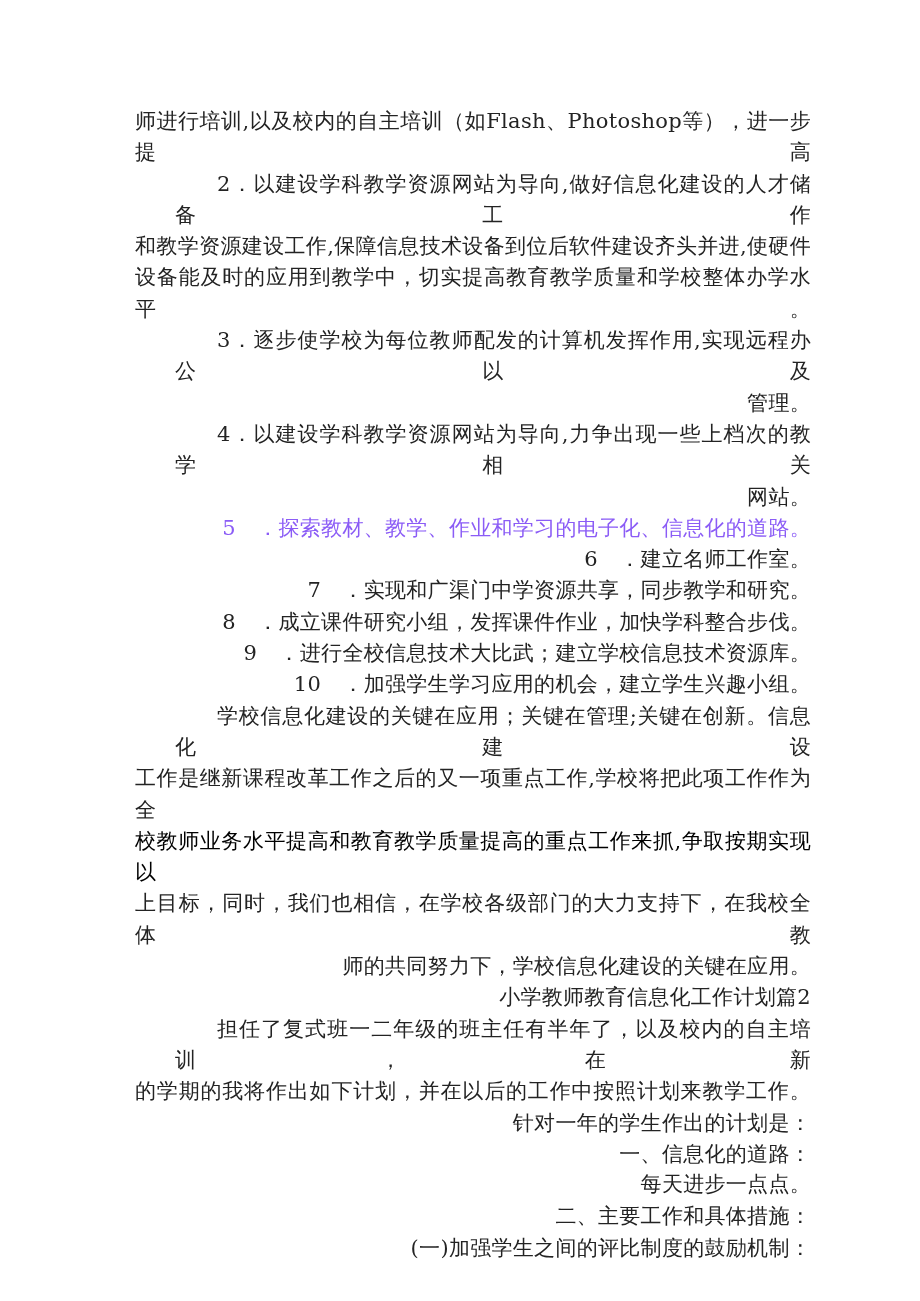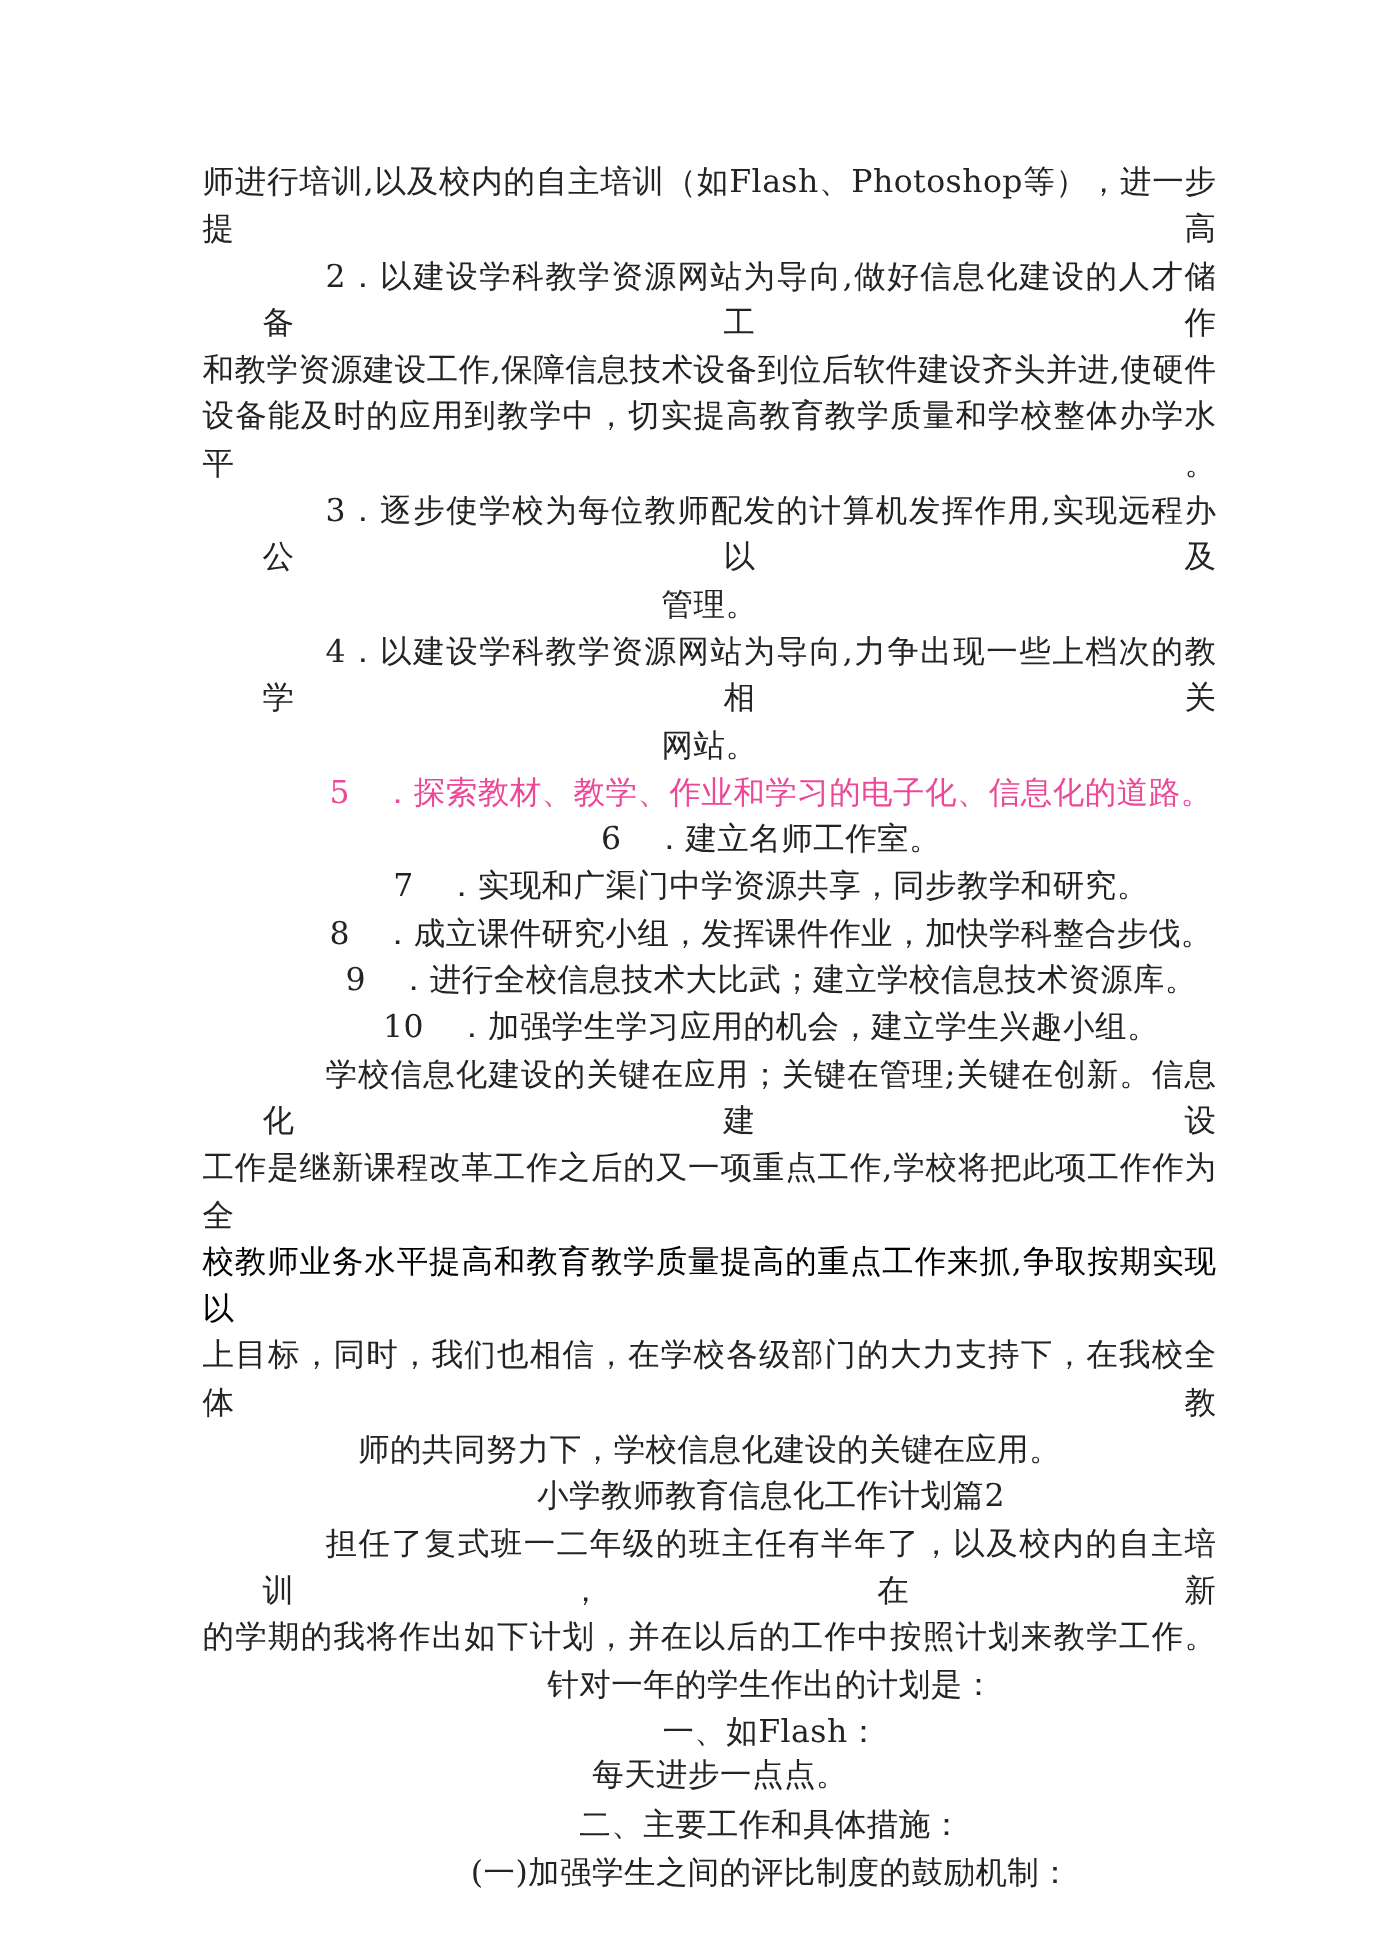--- a/index.html
+++ b/index.html
@@ -24,21 +24,21 @@
   .text-column {
     position: absolute;
     left: 135px;
     top: 106px;
     width: 676px;
   }
   .line {
     font-size: 21px;
     line-height: 31.3px;
     color: #232323;
-    text-align: center;
+    text-align: right;
     white-space: pre-wrap;
     letter-spacing: 0.3px;
   }
   .line.fill {
     text-align: justify;
     text-align-last: justify;
   }
   .line.indent-para {
     text-indent: 42px;
     margin-left: 40px;
@@ -53,33 +53,33 @@
 <div class="page">
   <div class="text-column">
       <div class="line fill" style="color: rgb(35, 35, 35);">师进行培训,以及校内的自主培训（如Flash、Photoshop等），进一步提高</div>
       <div class="line indent-para fill" style="color: rgb(35, 35, 35);">2．以建设学科教学资源网站为导向,做好信息化建设的人才储备工作</div>
       <div class="line fill" style="color: rgb(35, 35, 35);">和教学资源建设工作,保障信息技术设备到位后软件建设齐头并进,使硬件</div>
       <div class="line fill" style="color: rgb(35, 35, 35);">设备能及时的应用到教学中，切实提高教育教学质量和学校整体办学水平。</div>
       <div class="line indent-para fill" style="color: rgb(35, 35, 35);">3．逐步使学校为每位教师配发的计算机发挥作用,实现远程办公以及</div>
       <div class="line" style="color: rgb(35, 35, 35);">管理。</div>
       <div class="line indent-para fill" style="color: rgb(35, 35, 35);">4．以建设学科教学资源网站为导向,力争出现一些上档次的教学相关</div>
       <div class="line" style="color: rgb(35, 35, 35);">网站。</div>
-      <div class="line indent-para" style="color: #ec4899;">5　．探索教材、教学、作业和学习的电子化、信息化的道路。</div>
+      <div class="line indent-para" style="color: #8b5cf6;">5　．探索教材、教学、作业和学习的电子化、信息化的道路。</div>
       <div class="line indent-para" style="color: rgb(35, 35, 35);">6　．建立名师工作室。</div>
       <div class="line indent-para" style="color: rgb(35, 35, 35);">7　．实现和广渠门中学资源共享，同步教学和研究。</div>
       <div class="line indent-para" style="color: rgb(35, 35, 35);">8　．成立课件研究小组，发挥课件作业，加快学科整合步伐。</div>
       <div class="line indent-para" style="color: rgb(35, 35, 35);">9　．进行全校信息技术大比武；建立学校信息技术资源库。</div>
       <div class="line indent-para" style="color: rgb(35, 35, 35);">10　．加强学生学习应用的机会，建立学生兴趣小组。</div>
       <div class="line indent-para fill" style="color: rgb(35, 35, 35);">学校信息化建设的关键在应用；关键在管理;关键在创新。信息化建设</div>
       <div class="line fill" style="color: rgb(35, 35, 35);">工作是继新课程改革工作之后的又一项重点工作,学校将把此项工作作为全</div>
       <div class="line fill" style="color: #000000;">校教师业务水平提高和教育教学质量提高的重点工作来抓,争取按期实现以</div>
       <div class="line fill" style="color: rgb(35, 35, 35);">上目标，同时，我们也相信，在学校各级部门的大力支持下，在我校全体教</div>
       <div class="line" style="color: rgb(35, 35, 35);">师的共同努力下，学校信息化建设的关键在应用。</div>
       <div class="line indent-para" style="color: rgb(35, 35, 35);">小学教师教育信息化工作计划篇2</div>
       <div class="line indent-para fill" style="color: rgb(35, 35, 35);">担任了复式班一二年级的班主任有半年了，以及校内的自主培训，在新</div>
       <div class="line fill" style="color: rgb(35, 35, 35);">的学期的我将作出如下计划，并在以后的工作中按照计划来教学工作。</div>
       <div class="line indent-para" style="color: rgb(35, 35, 35);">针对一年的学生作出的计划是：</div>
-      <div class="line indent-para" style="color: rgb(35, 35, 35);">一、如Flash：</div>
+      <div class="line indent-para" style="color: rgb(35, 35, 35);">一、信息化的道路：</div>
       <div class="line indent-half" style="color: rgb(35, 35, 35); font-family: Liberation Mono, monospace;">每天进步一点点。</div>
       <div class="line indent-para" style="color: rgb(35, 35, 35);">二、主要工作和具体措施：</div>
       <div class="line indent-para" style="color: rgb(35, 35, 35);">(一)加强学生之间的评比制度的鼓励机制：</div>
     </div>
 </div>
 
 </body></html>

